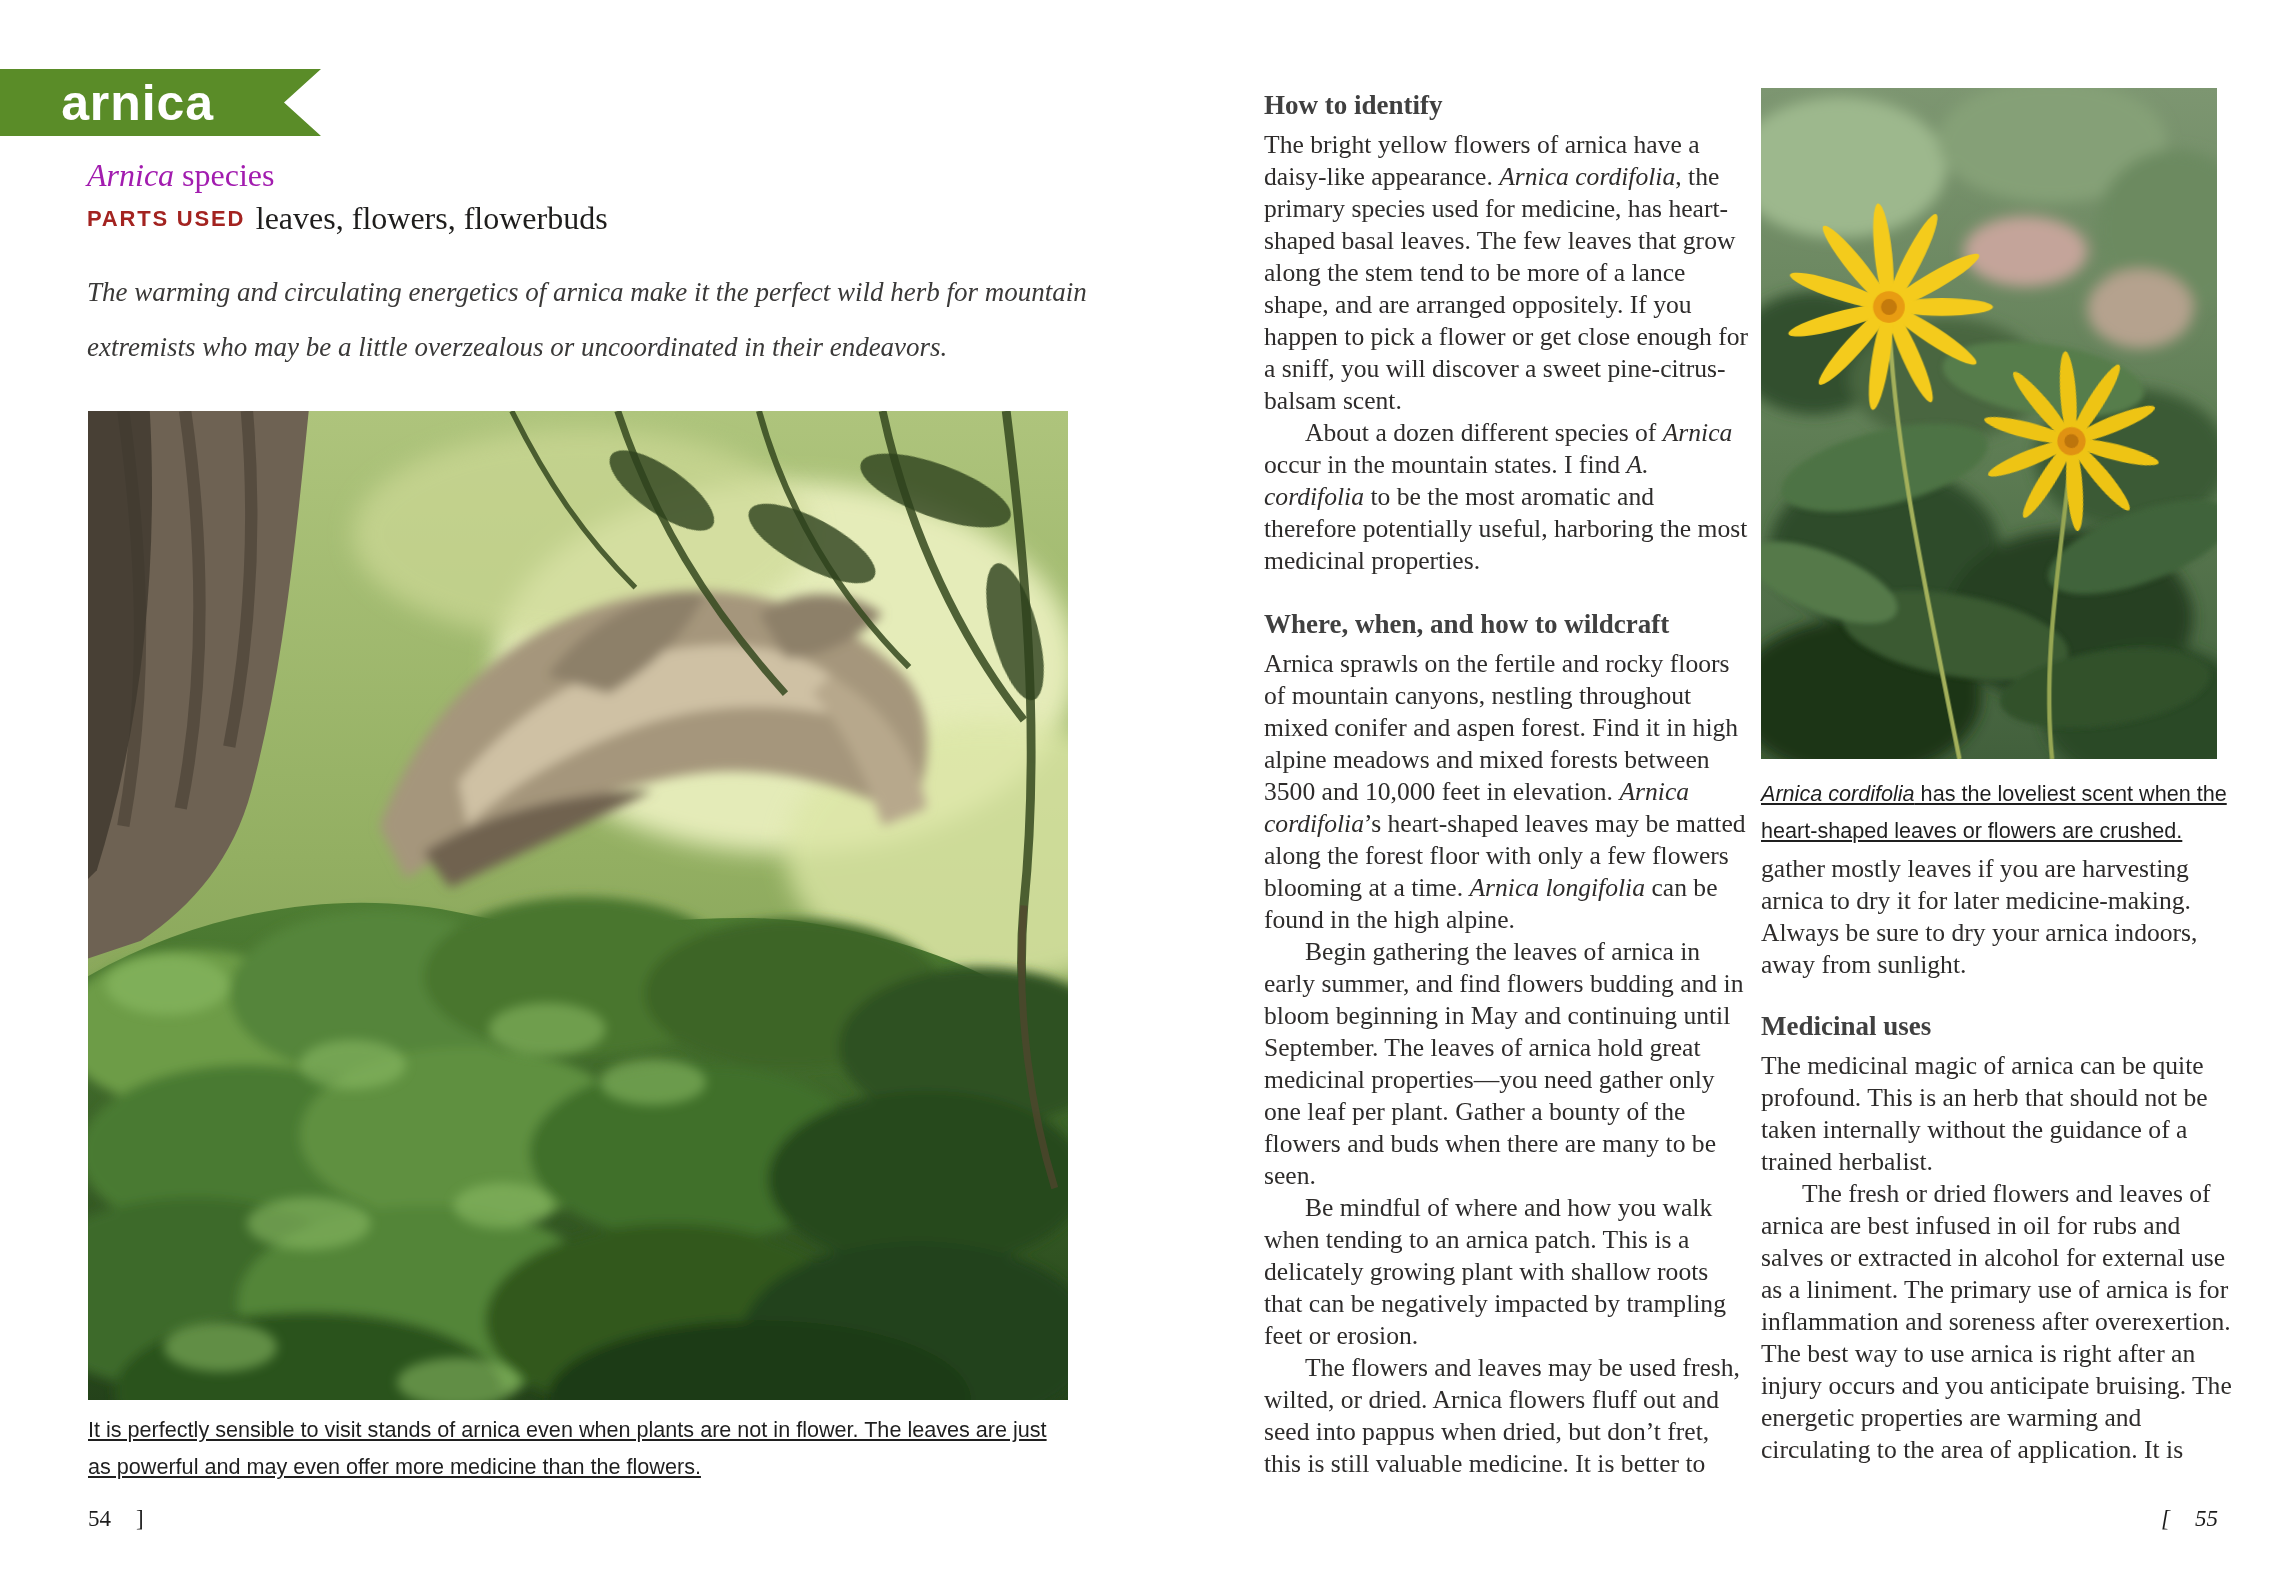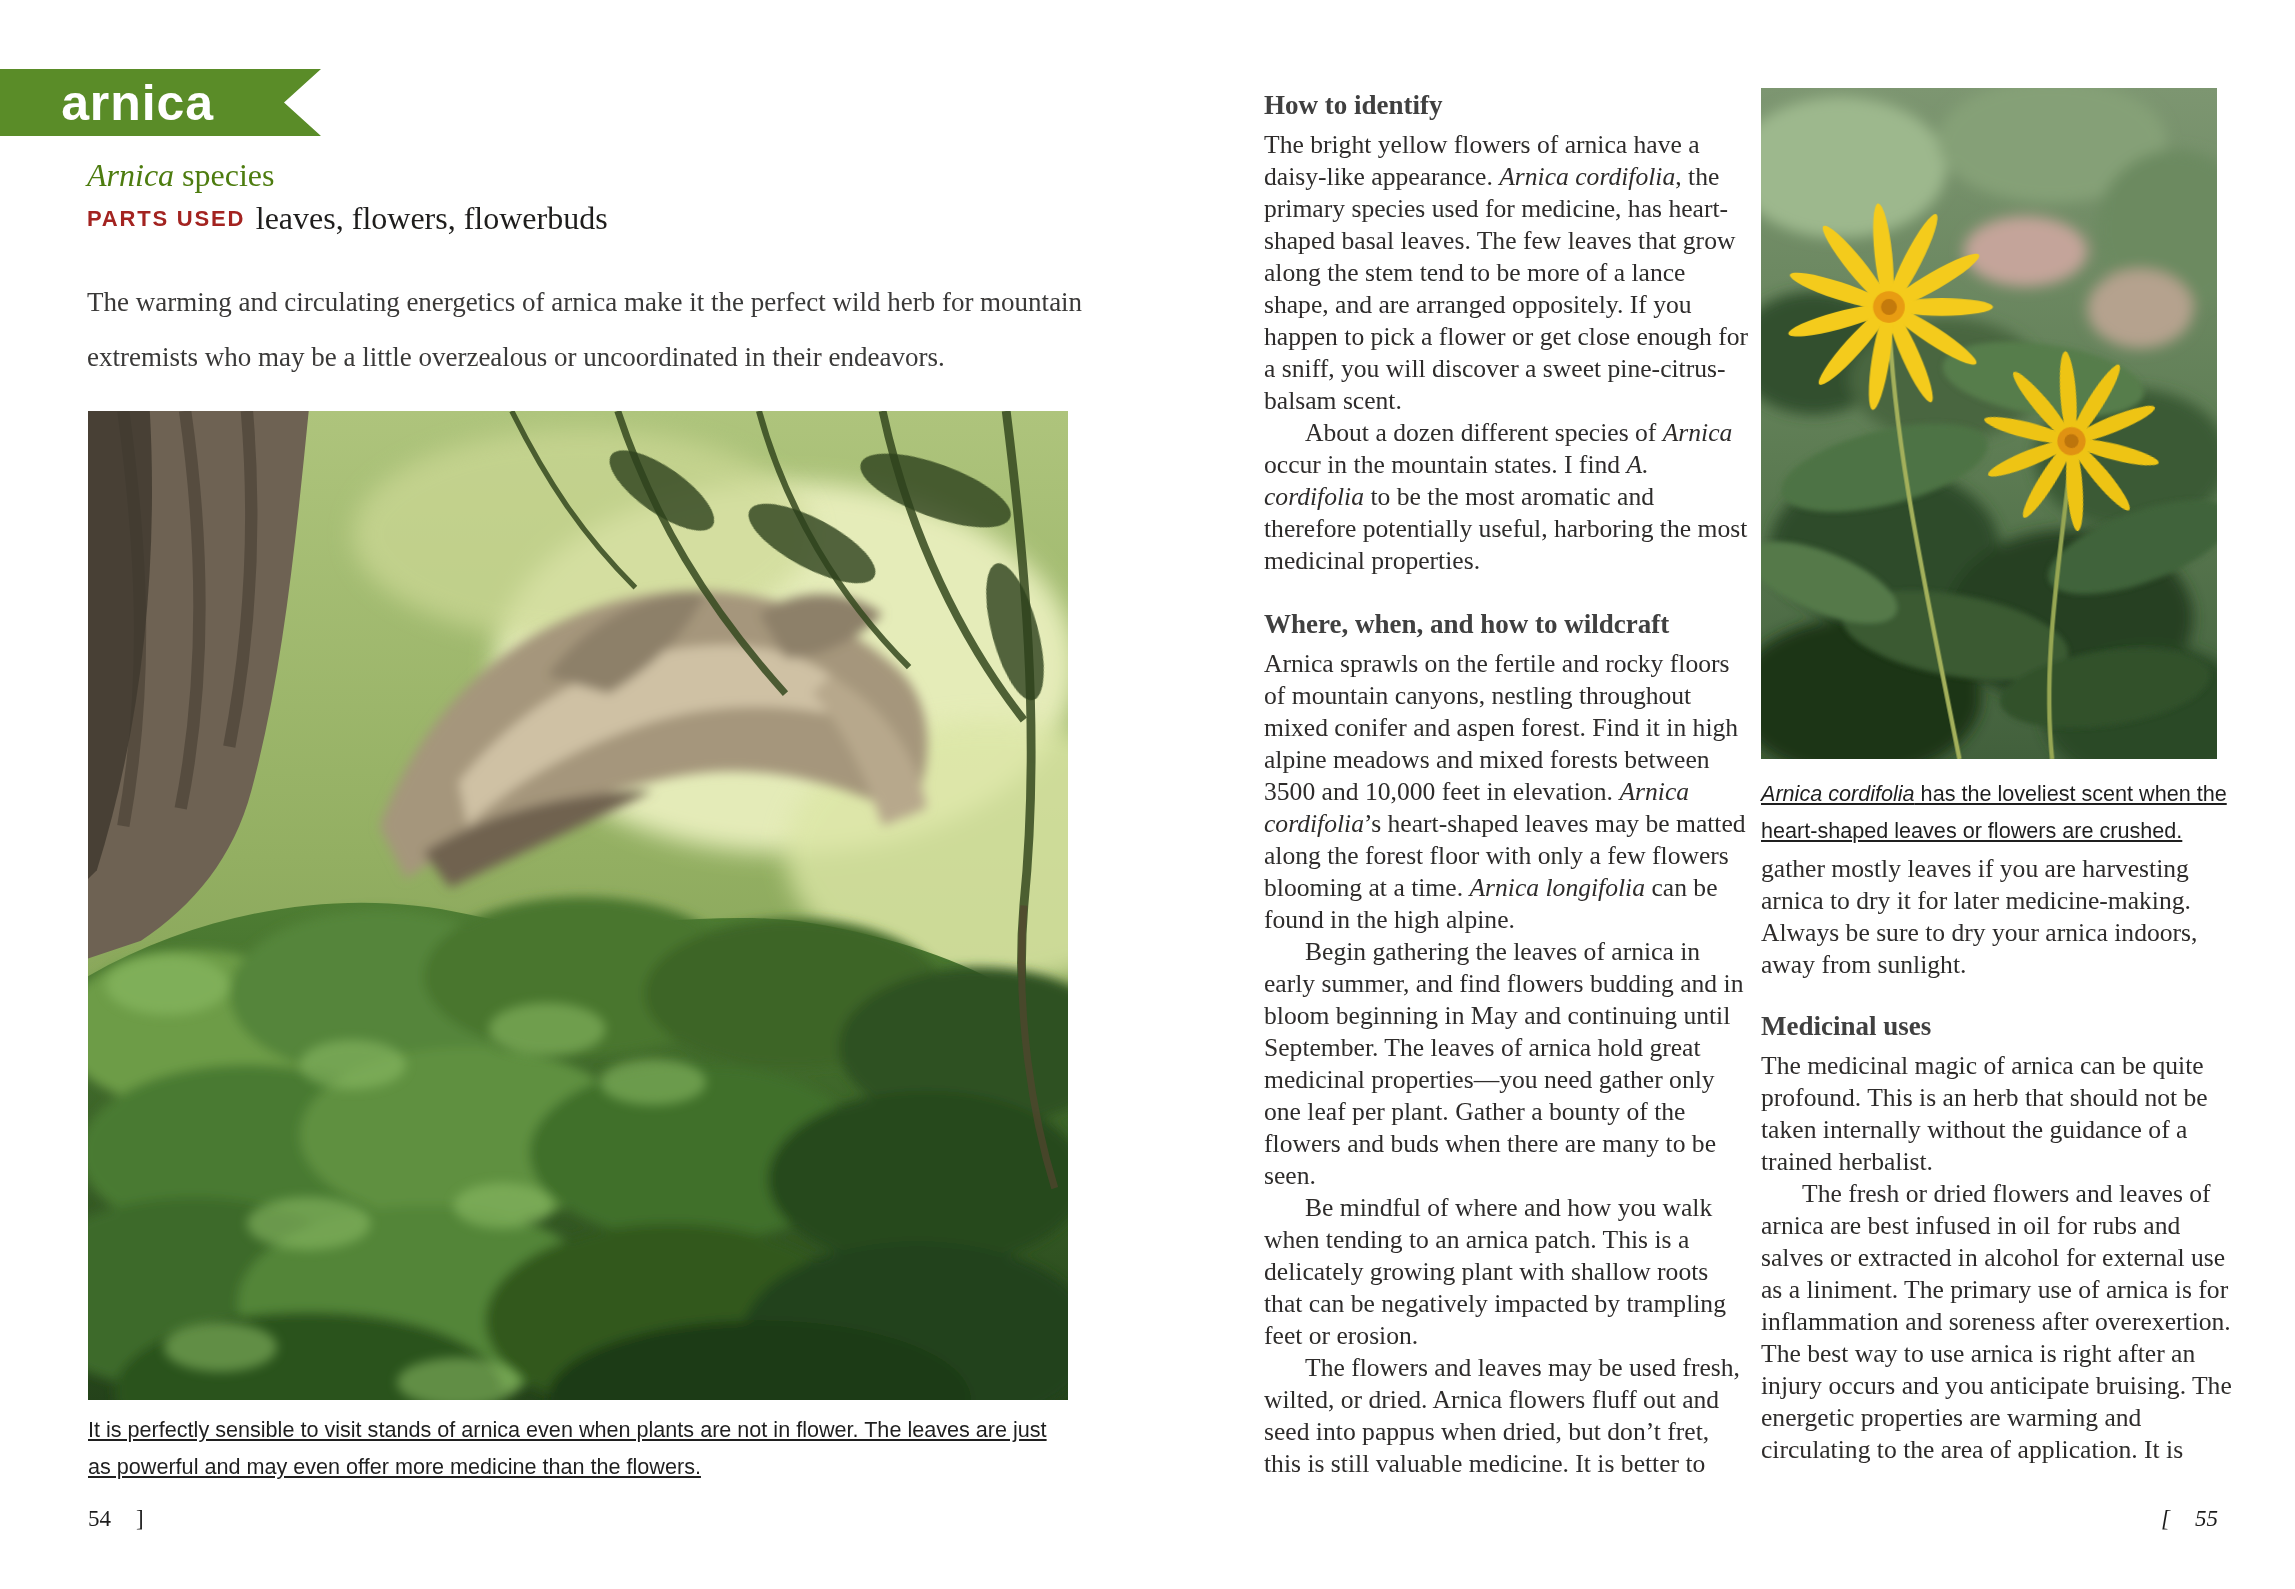--- a/index.html
+++ b/index.html
@@ -13,30 +13,30 @@
   .banner{
     left:0;top:69px;width:321px;height:67px;background:#5a8c28;
     clip-path:polygon(0 0,100% 0,calc(100% - 37px) 50%,100% 100%,0 100%);
     display:flex;align-items:center;justify-content:center;
     padding-right:46px;box-sizing:border-box;
   }
   .banner span{
     font-family:"Liberation Sans", sans-serif;font-weight:600;
     font-size:50px;color:#ffffff;letter-spacing:0.9px;
   }
-  .species-line{left:87px;top:157px;font-size:32px;color:#4d7c0f;}
+  .species-line{left:87px;top:157px;font-size:32px;color:#a21caf;}
   .species-line .lat{font-style:italic;}
   .parts-line{left:87px;top:200px;font-size:32px;color:#1e1d1c;}
   .parts-label{
     font-family:"Liberation Sans", sans-serif;font-weight:bold;
     font-size:22px;letter-spacing:1.8px;color:#a32320;margin-right:10.6px;
     position:relative;top:-2.6px;
   }
   .intro{
-    left:87px;top:275px;width:1024px;font-size:27px;
+    left:87px;top:265px;width:1024px;font-style:italic;font-size:27px;
     line-height:55px;color:#3a3938;
   }
   .photo-left{left:88px;top:411px;width:980px;height:989px;overflow:hidden;}
   .photo-right{left:1761px;top:88px;width:456px;height:671px;overflow:hidden;}
   .photo-left svg,.photo-right svg{display:block;width:100%;height:100%;}
   .caption{
     font-family:"Liberation Sans", sans-serif;font-size:21.6px;
     line-height:37px;color:#1f1f1f;text-decoration:underline;
   }
   .caption-left{left:88px;top:1411px;width:980px;}

